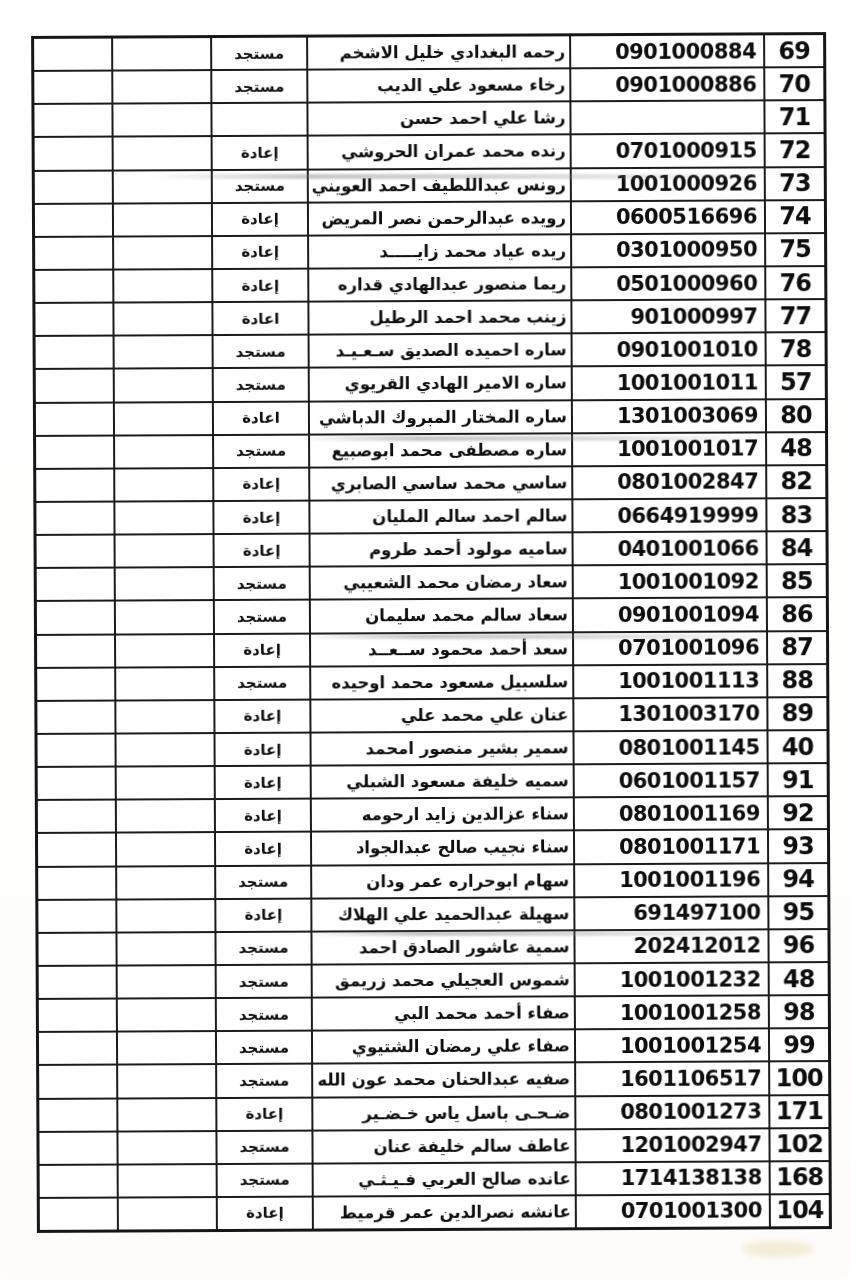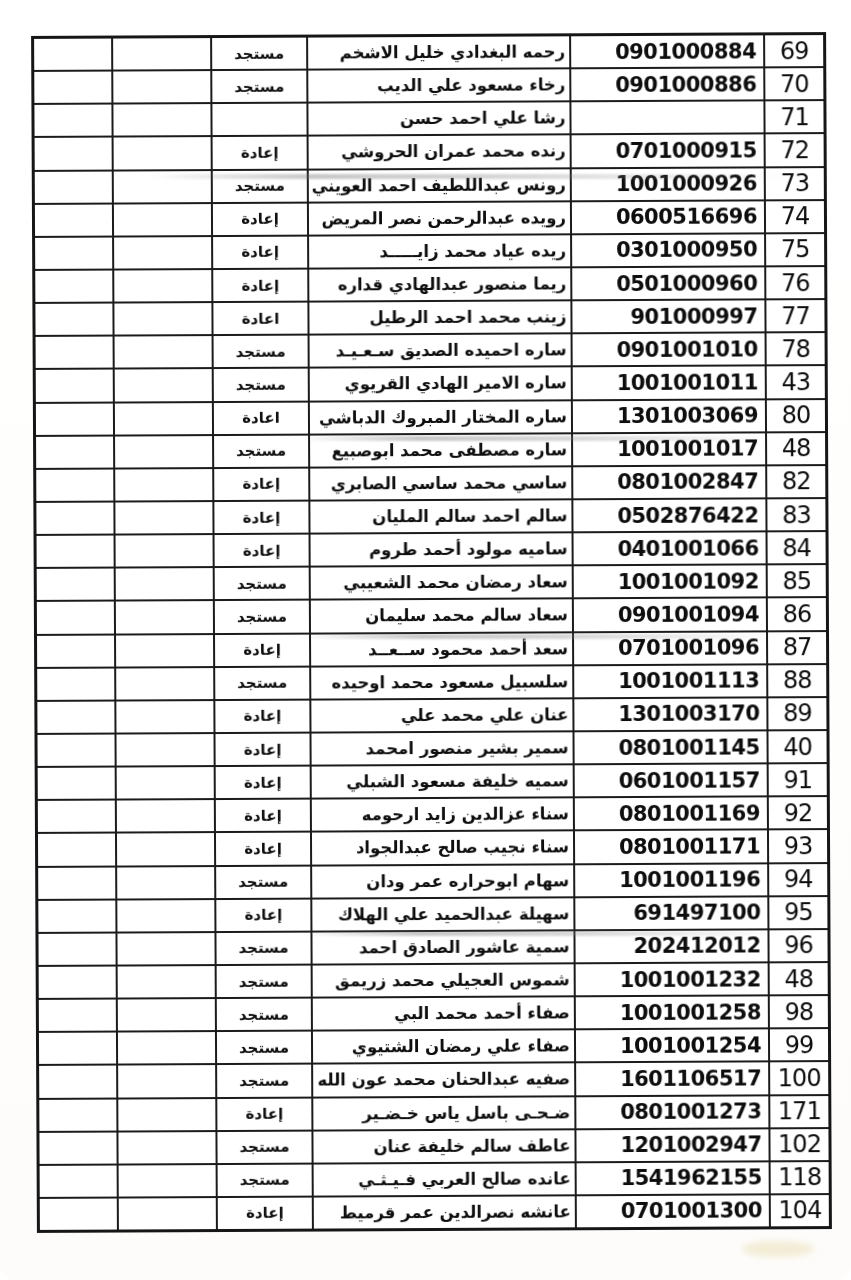--- a/index.html
+++ b/index.html
@@ -62,21 +62,21 @@
     justify-content:flex-end;
     padding-right:7px;
     font-weight:bold;font-size:21px;
     letter-spacing:-0.5px;
     font-variant-numeric:tabular-nums;
   }
   .c-num{
     flex:1;
     justify-content:center;
     border-right:none;
-    font-weight:normal;font-size:24px;
+    font-weight:bold;font-size:24px;
     letter-spacing:-1px;
   }
   
   .smudge{
     position:absolute;height:5px;pointer-events:none;
     background:linear-gradient(90deg,
       rgba(110,110,110,0) 0%,
       rgba(110,110,110,0.38) 25%,
       rgba(130,130,130,0.30) 60%,
       rgba(110,110,110,0) 100%);
@@ -276,21 +276,21 @@
     <div class="cell c-status">
       <span>مستجد</span>
     </div>
     <div class="cell c-name">
       <span>ساره الامير الهادي القريوي</span>
     </div>
     <div class="cell c-id">
       <span>1001001011</span>
     </div>
     <div class="cell c-num">
-      <span>43</span>
+      <span>57</span>
     </div>
   </div>
 
   <div class="row">
     <div class="cell c-a"></div>
     <div class="cell c-b"></div>
     <div class="cell c-status">
       <span>اعادة</span>
     </div>
     <div class="cell c-name">
@@ -341,21 +341,21 @@
   <div class="row">
     <div class="cell c-a"></div>
     <div class="cell c-b"></div>
     <div class="cell c-status">
       <span>إعادة</span>
     </div>
     <div class="cell c-name">
       <span>سالم احمد سالم المليان</span>
     </div>
     <div class="cell c-id">
-      <span>0502876422</span>
+      <span>0664919999</span>
     </div>
     <div class="cell c-num">
       <span>83</span>
     </div>
   </div>
 
   <div class="row">
     <div class="cell c-a"></div>
     <div class="cell c-b"></div>
     <div class="cell c-status">
@@ -681,24 +681,24 @@
   <div class="row">
     <div class="cell c-a"></div>
     <div class="cell c-b"></div>
     <div class="cell c-status">
       <span>مستجد</span>
     </div>
     <div class="cell c-name">
       <span>عانده صالح العربي فـيـثـي</span>
     </div>
     <div class="cell c-id">
-      <span>1541962155</span>
-    </div>
-    <div class="cell c-num">
-      <span>118</span>
+      <span>1714138138</span>
+    </div>
+    <div class="cell c-num">
+      <span>168</span>
     </div>
   </div>
 
   <div class="row">
     <div class="cell c-a"></div>
     <div class="cell c-b"></div>
     <div class="cell c-status">
       <span>إعادة</span>
     </div>
     <div class="cell c-name">

